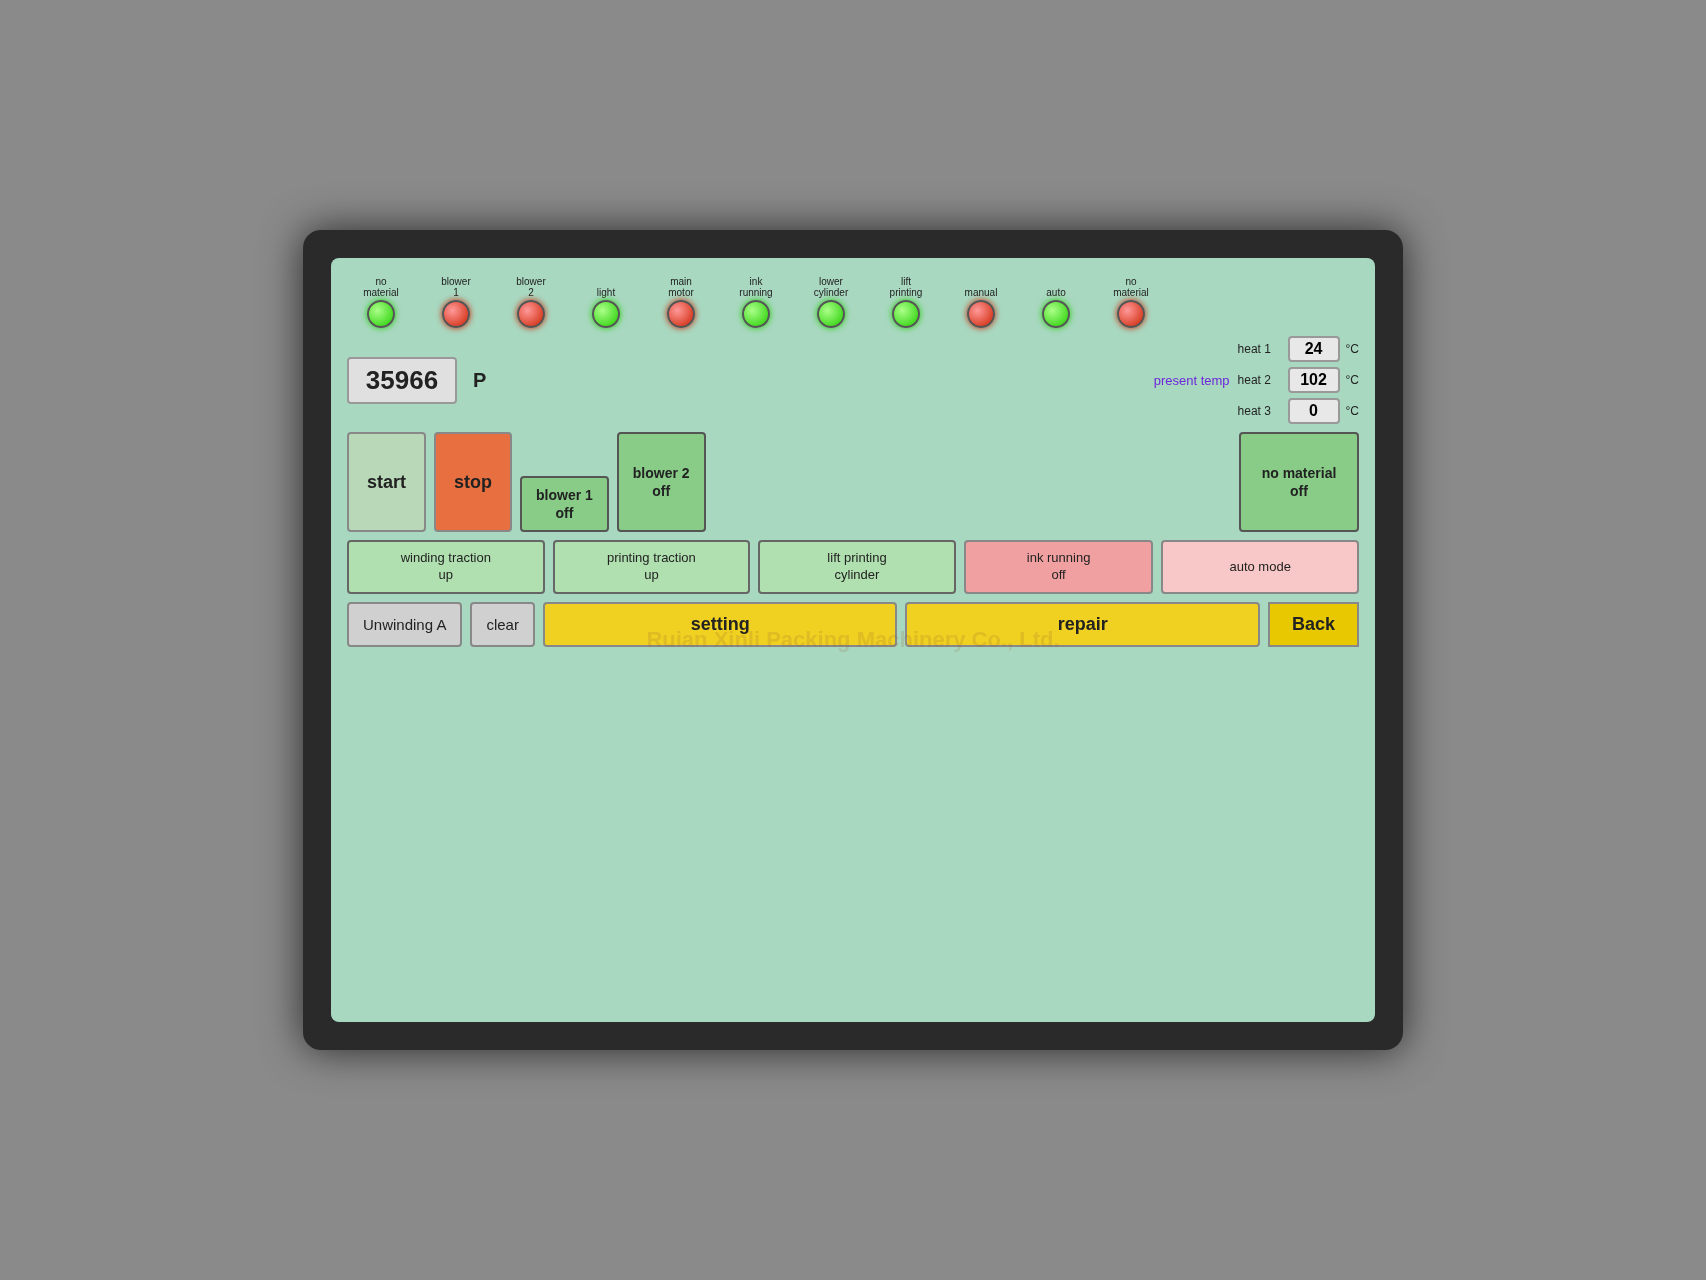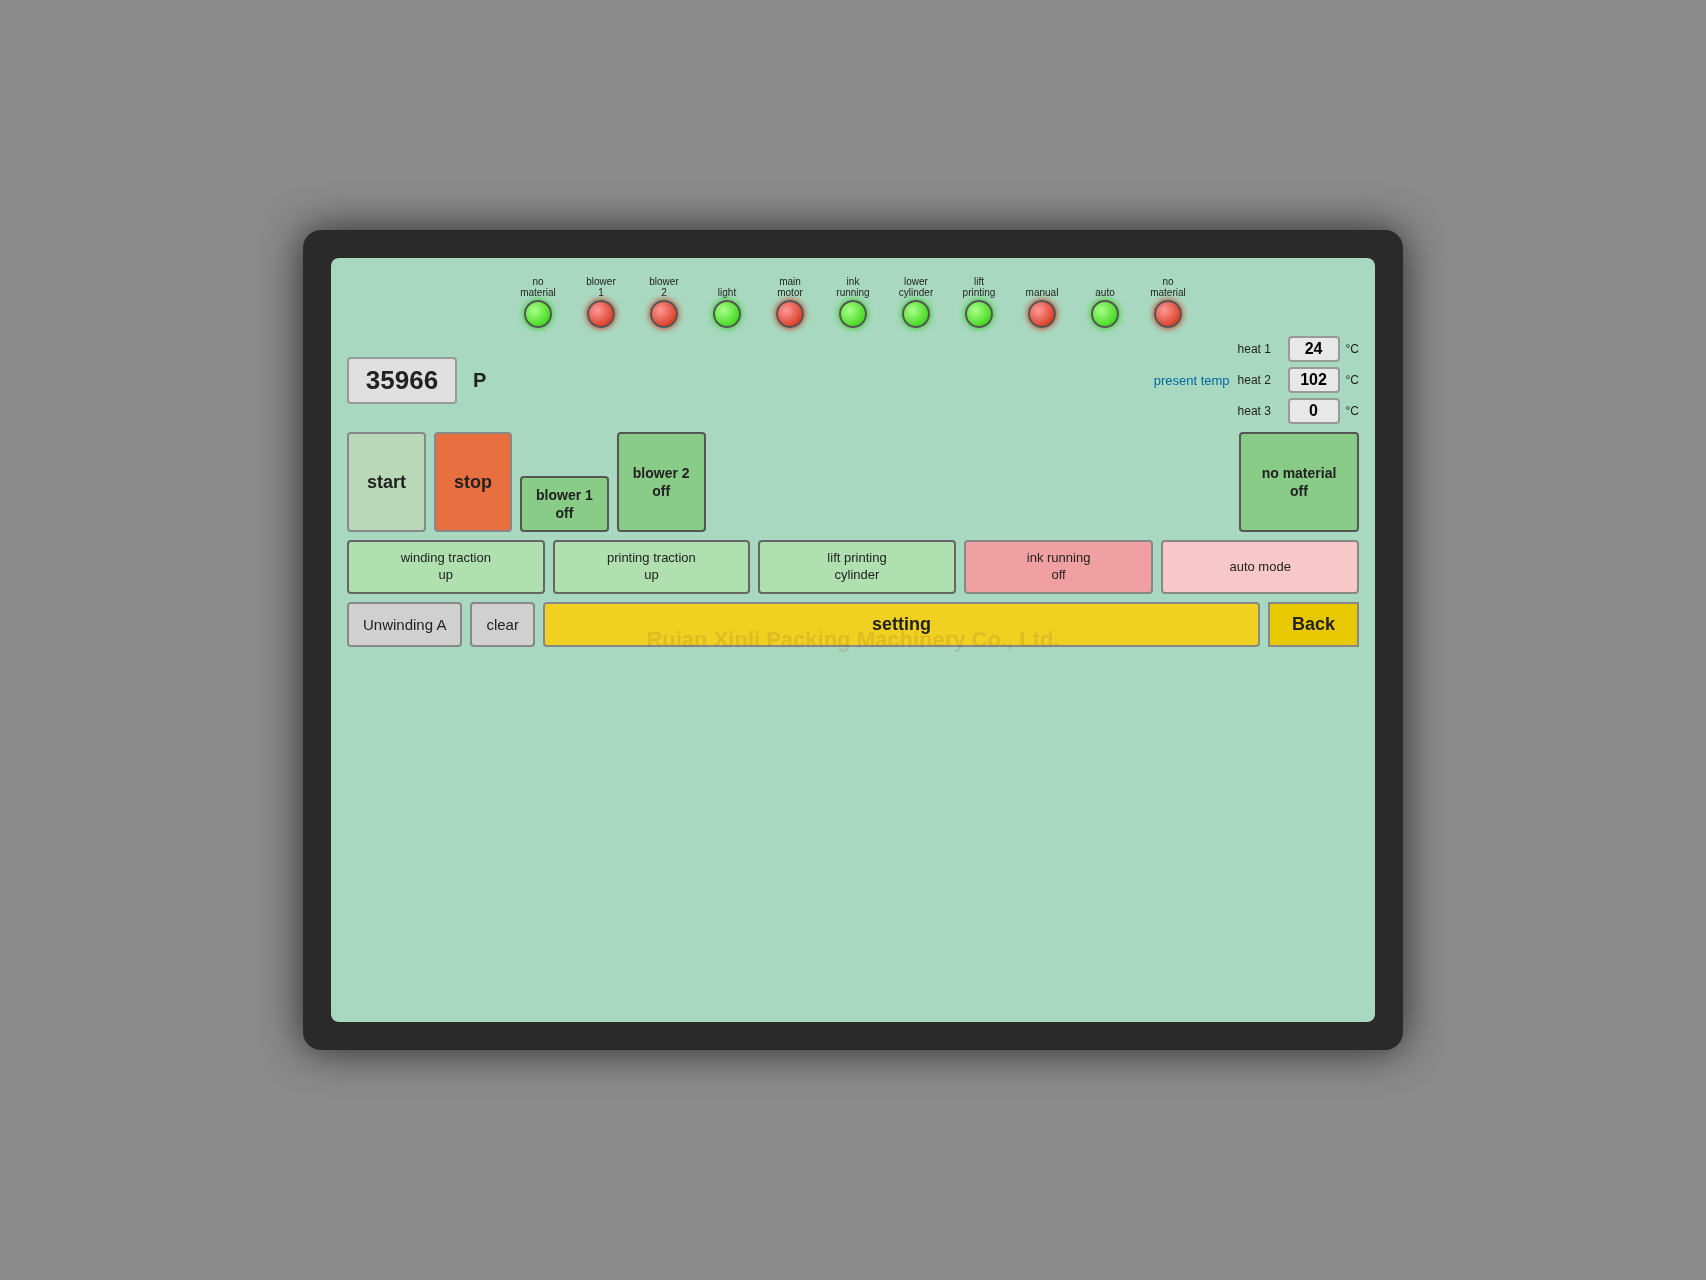--- a/index.html
+++ b/index.html
@@ -43,22 +43,22 @@
       white-space: nowrap;
       font-weight: bold;
       pointer-events: none;
       z-index: 10;
     }
 
     
     .indicator-row {
       display: flex;
       align-items: flex-end;
-      gap: 3px;
-      justify-content: center;
+      gap: 15px;
+      justify-content: flex-start;
       padding: 0 4px;
     }
     .indicator-group {
       display: flex;
       flex-direction: column;
       align-items: center;
       gap: 2px;
       min-width: 60px;
     }
     .indicator-label {
@@ -292,21 +292,21 @@
         <div class="indicator-light light-red"></div>
       </div>
     </div>
 
     <div style="display:flex; align-items:center; gap:10px;">
       <div class="counter-box">35966</div>
       <div class="p-label">P</div>
 
 
       <div style="margin-left:auto; display:flex; align-items:flex-start; gap:8px;">
-        <div style="font-size:13px; color:#0369a1; text-align:center; align-self:center;">present
+        <div style="font-size:13px; color:#6d28d9; text-align:center; align-self:center;">present
 temp</div>
         <div style="display:flex; flex-direction:column; gap:5px;">
           <div class="heat-row">
             <span class="heat-label">heat 1</span>
             <span class="heat-value">24</span>
             <span class="heat-unit">°C</span>
           </div>
           <div class="heat-row">
             <span class="heat-label">heat 2</span>
             <span class="heat-value">102</span>
@@ -347,16 +347,17 @@
 cylinder</button>
       <button class="btn-pink" style="white-space:pre-line;">ink running
 off</button>
       <button class="btn-lt-pink">auto mode</button>
     </div>
 
     <div style="display:flex; gap:8px; align-items:stretch;">
       <button class="btn-gray">Unwinding A</button>
       <button class="btn-gray">clear</button>
       <button class="btn-yellow">setting</button>
+      <button class="btn-yellow">repair</button>
       <button class="btn-yellow-back">Back</button>
     </div>
   </div>
 </div>
 
 </body></html>

